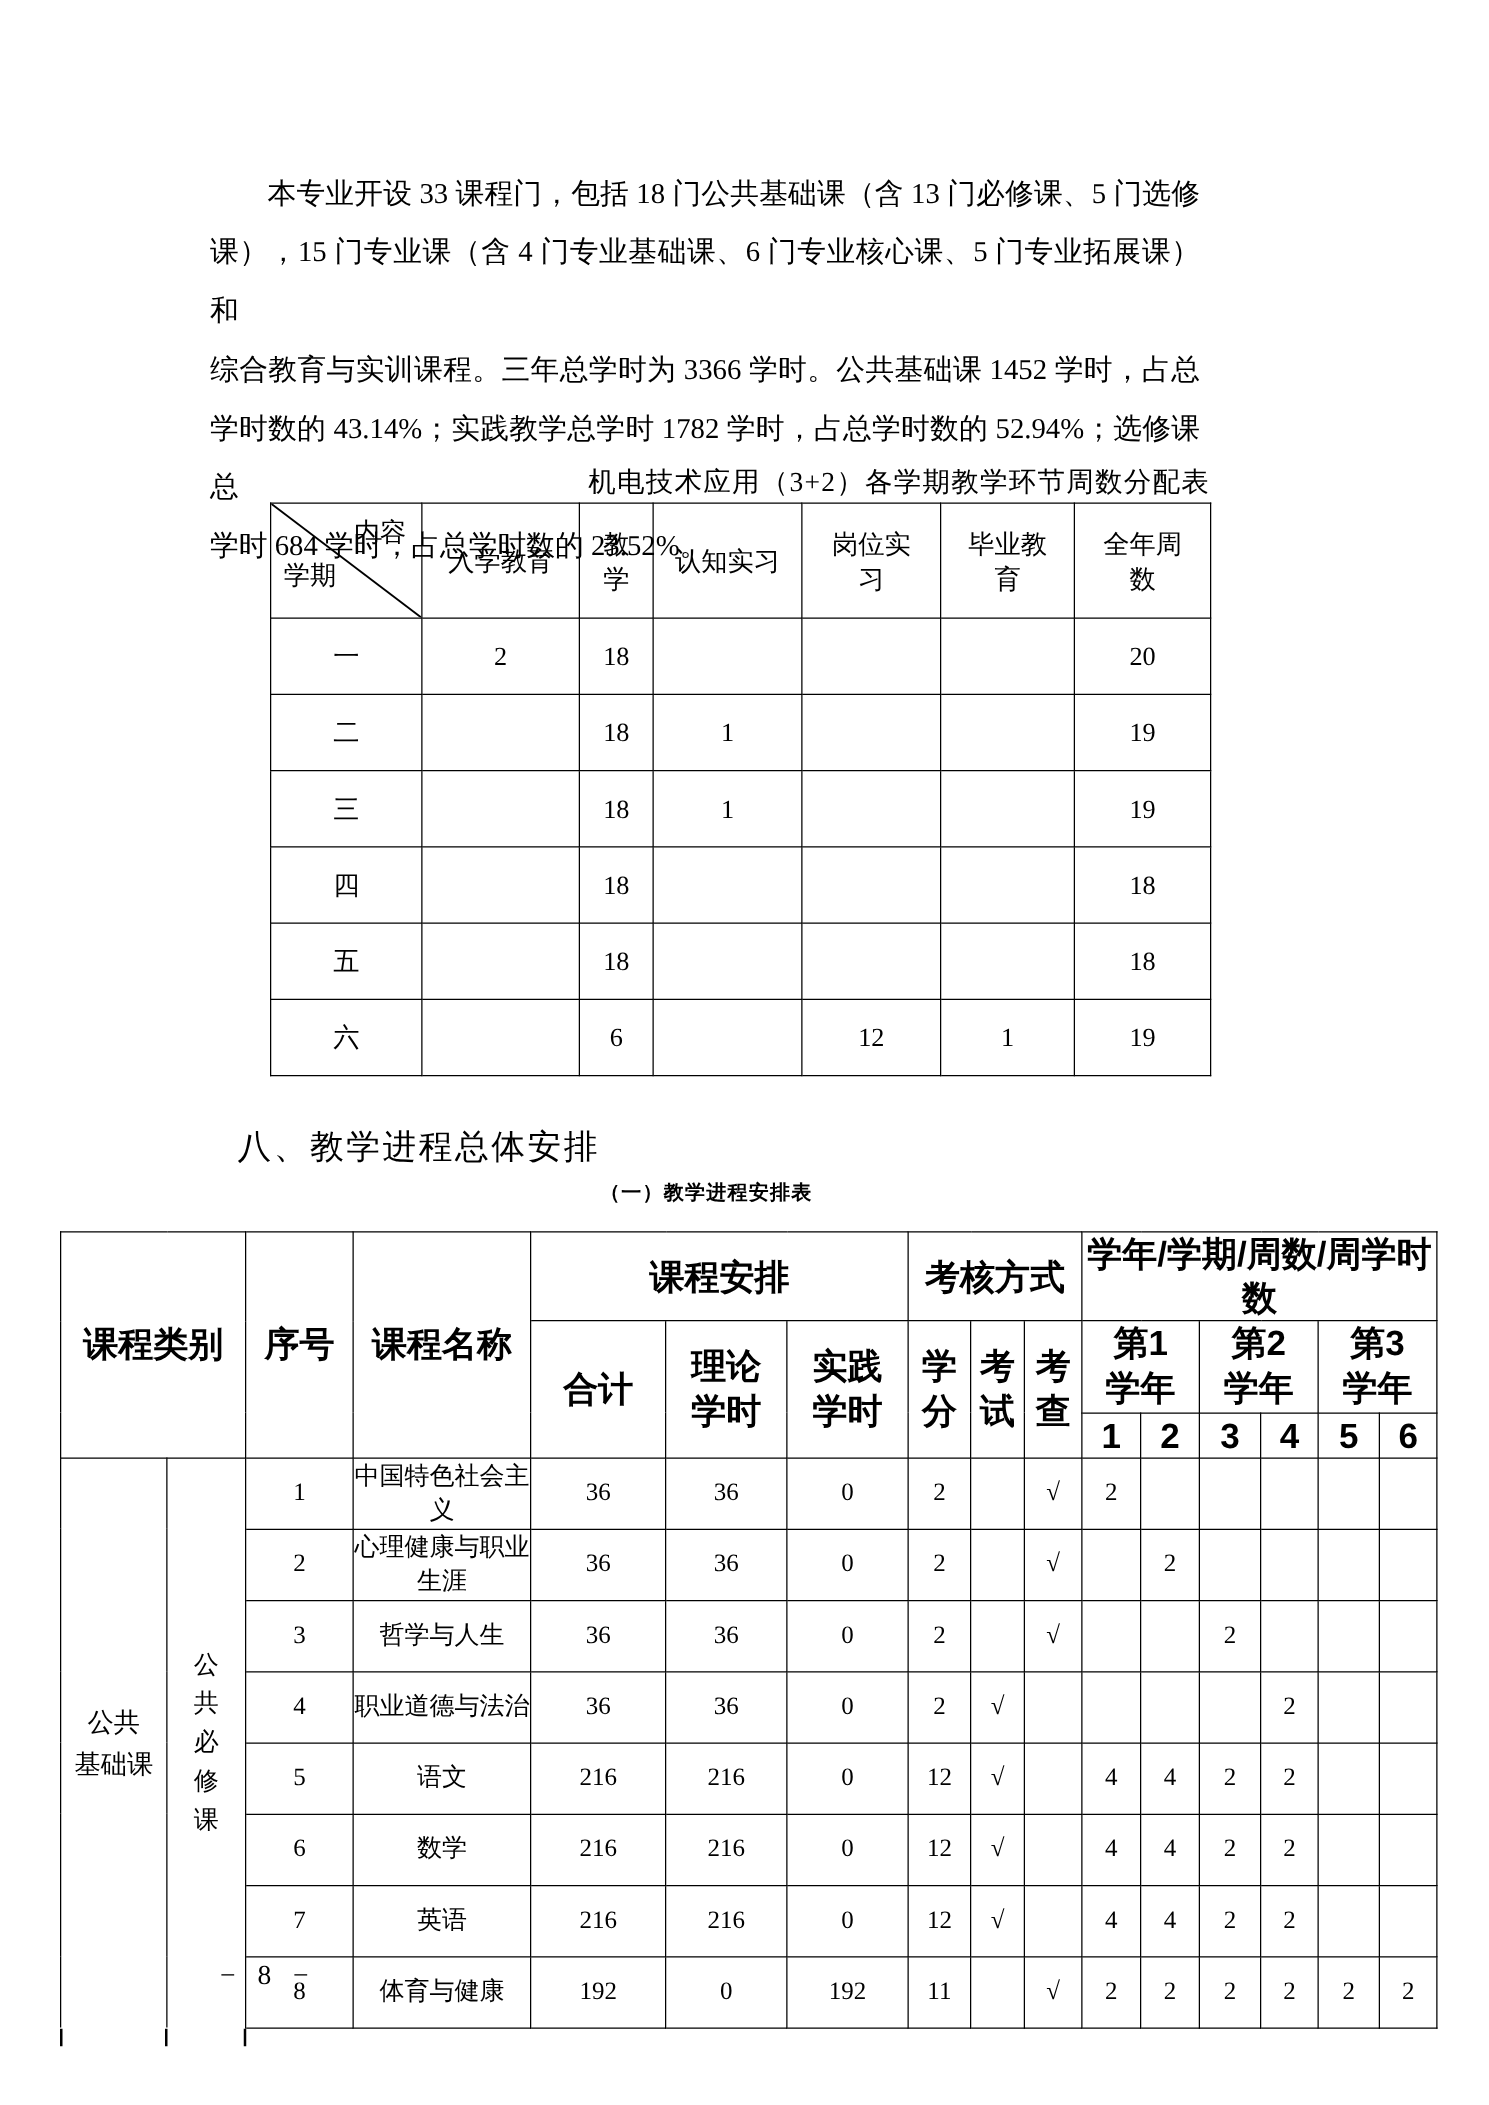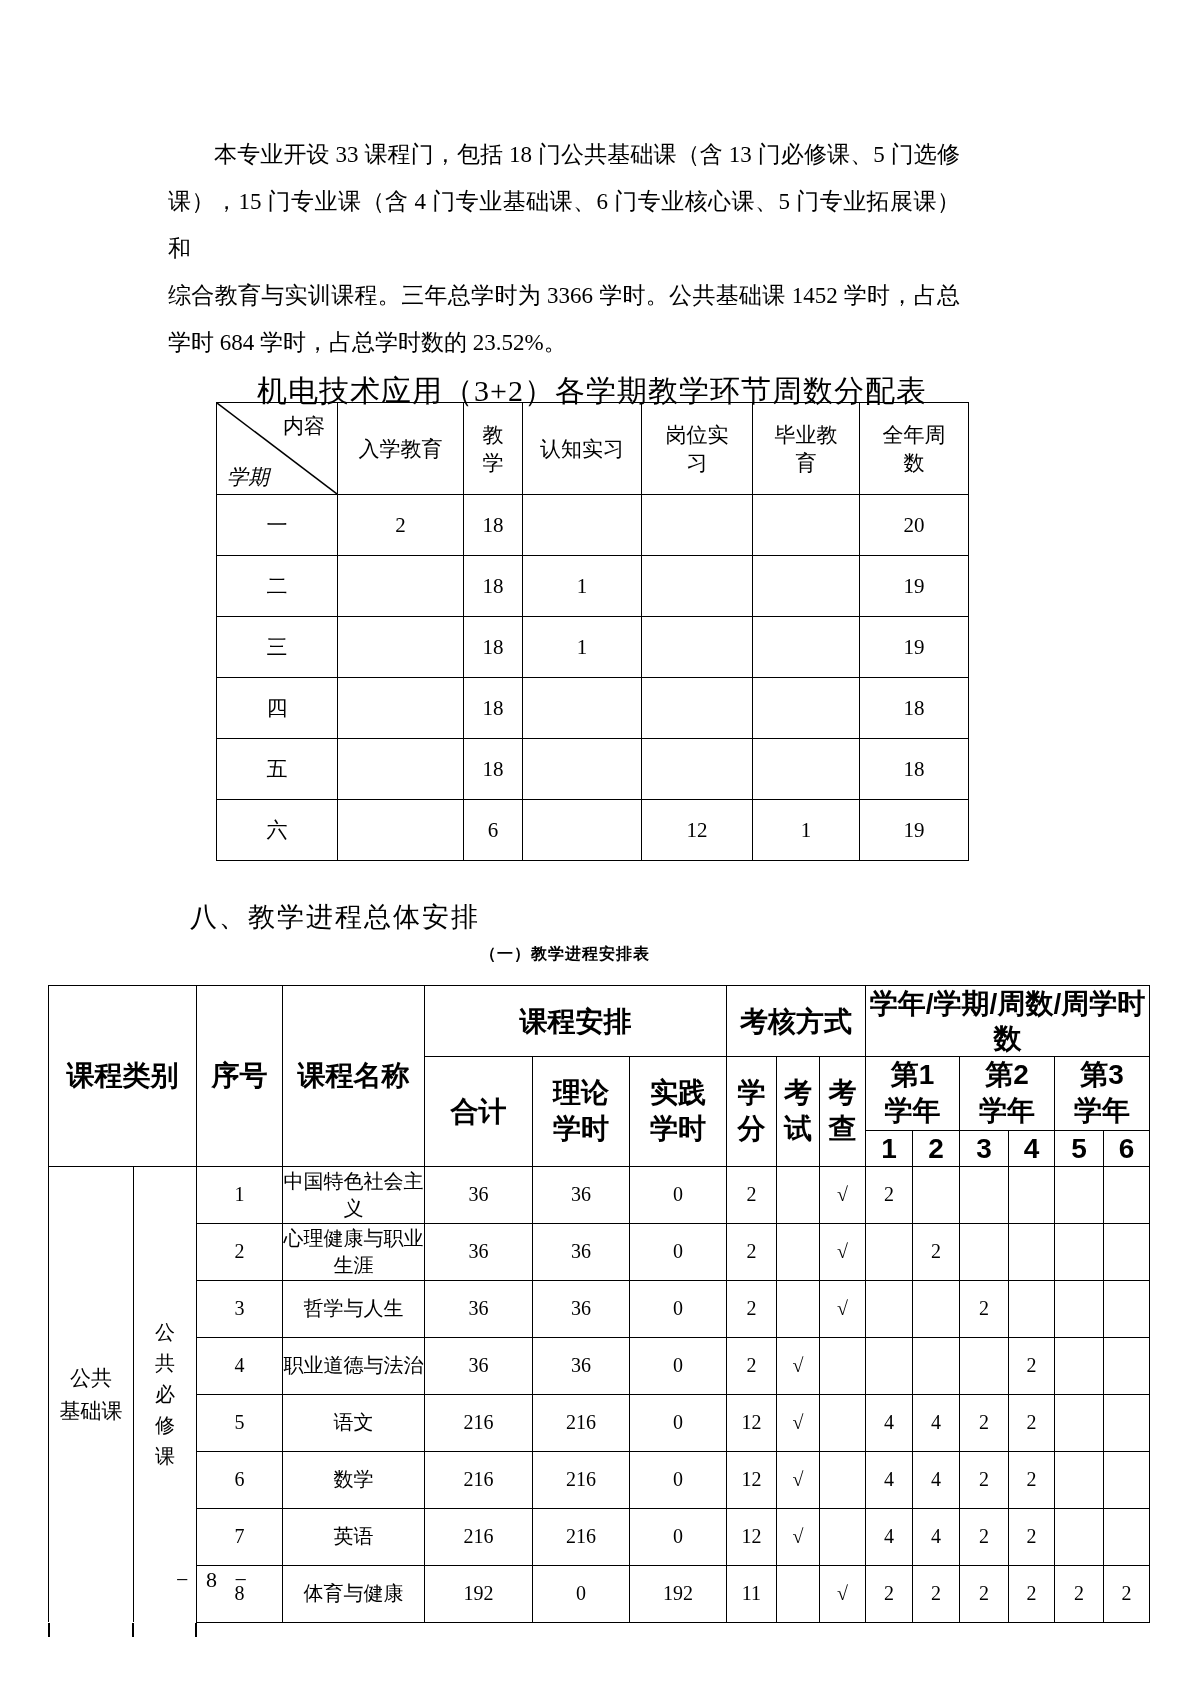--- a/index.html
+++ b/index.html
@@ -11,31 +11,31 @@
 
   
   .para { position:absolute; left:168px; top:131px; width:792px;
           font-size:23px; line-height:47px; }
   .pline { text-align:justify; text-align-last:justify; white-space:normal; }
   .pline.first { padding-left:46px; }
   .pline.last { text-align-last:left; }
 
   
   .t1-title { position:absolute; left:216px; top:371px; width:752px;
-              text-align:center; font-size:30px; letter-spacing:1px; }
+              text-align:right; font-size:22px; letter-spacing:1px; }
   .t1 { position:absolute; left:216px; top:402px; border-collapse:collapse;
         table-layout:fixed; }
   .t1 td { border:1.5px solid #000; text-align:center; vertical-align:middle;
            font-size:21px; padding:16px; }
   .t1 tr.hdr { height:92px; }
   .t1 tr.drow { height:39px; }
   .corner { position:relative; }
   .corner svg { position:absolute; left:0; top:0; width:100%; height:100%; }
   .corner .lab-top { position:absolute; top:9px; right:12px; font-size:21px; }
-  .corner .lab-bot { position:absolute; bottom:3px; left:10px; font-size:21px;font-style:italic; }
+  .corner .lab-bot { position:absolute; bottom:20px; left:10px; font-size:21px; }
 
   
   .h8 { position:absolute; left:190px; top:899px; font-size:27px; font-weight:normal;
         font-family:"Liberation Sans","DejaVu Sans",sans-serif; letter-spacing:2px; }
   .sub1 { position:absolute; left:0; top:944px; width:1130px; text-align:center;
           font-size:16px; font-weight:bold;
           font-family:"Liberation Sans","DejaVu Sans",sans-serif; letter-spacing:1px; }
 
   
   .t2wrap { position:absolute; left:48px; top:985px; }
@@ -61,20 +61,21 @@
 </style>
 </head>
 <body>
 
 <div class="page">
 
   <div class="para">
     <div class="pline first">本专业开设 33 课程门，包括 18 门公共基础课（含 13 门必修课、5 门选修</div>
     <div class="pline">课），15 门专业课（含 4 门专业基础课、6 门专业核心课、5 门专业拓展课）和</div>
     <div class="pline">综合教育与实训课程。三年总学时为 3366 学时。公共基础课 1452 学时，占总</div>
+    <div class="pline">学时数的 43.14%；实践教学总学时 1782 学时，占总学时数的 52.94%；选修课总</div>
     <div class="pline last">学时 684 学时，占总学时数的 23.52%。</div>
   </div>
 
   <div class="t1-title">机电技术应用（3+2）各学期教学环节周数分配表</div>
 
   <table class="t1">
     <colgroup>
       <col style="width:121px">
         <col style="width:126px">
         <col style="width:59px">

